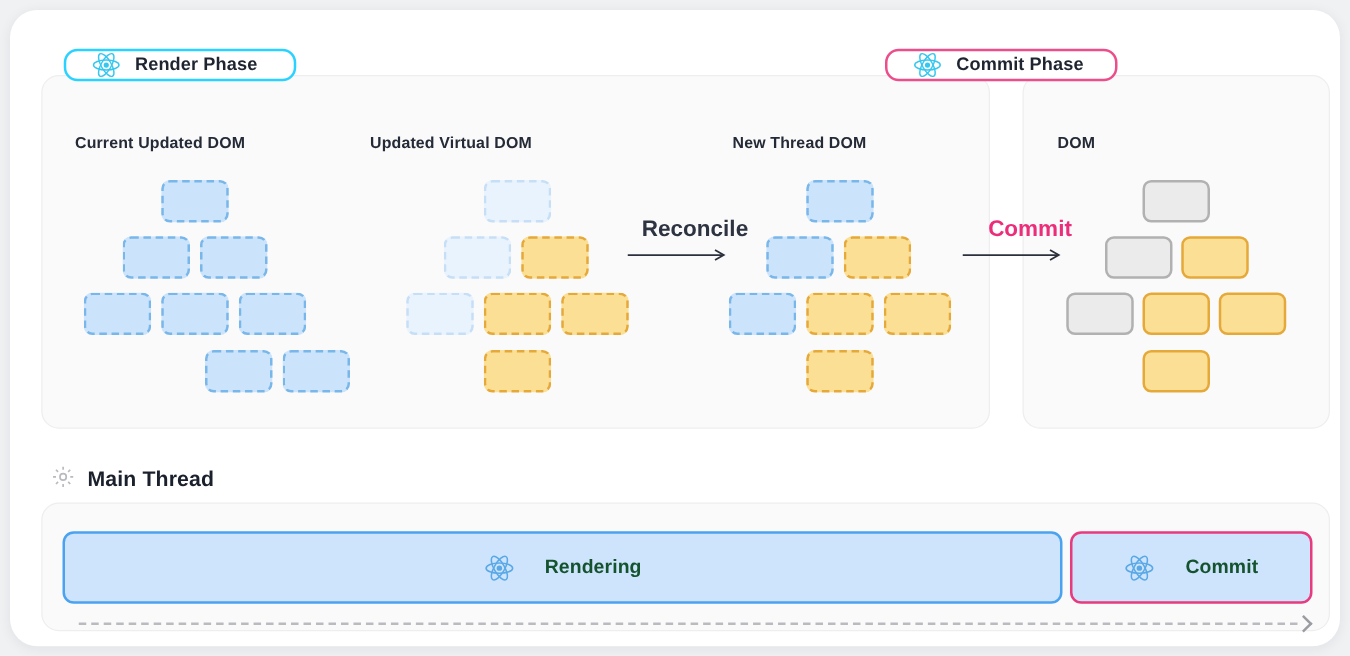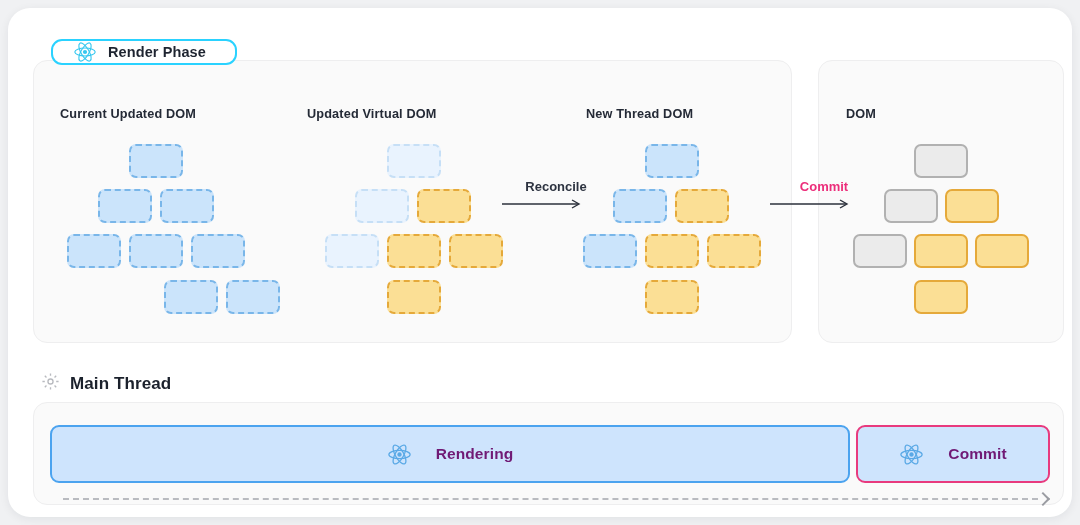--- a/index.html
+++ b/index.html
@@ -94,21 +94,21 @@
   .node.gray-solid { background: #ebebeb; border: 2px solid #b1b1b1; }
   .node.yellow-solid { background: #fbdf95; border: 2px solid #e5a93a; }
 
   
   .arrow { position: absolute; }
   .arrow-label {
     position: absolute;
     left: 50%;
     transform: translateX(-50%);
     bottom: 16px;
-    font-size: 13px;
+    font-size: 18px;
     font-weight: 600;
     white-space: nowrap;
     padding-left: 26px;
   }
   .arrow-reconcile .arrow-label { color: #2d3340; }
   .arrow-commit .arrow-label { color: #ec2d7a; font-weight: 700; }
 
   
   .mt-head {
     position: absolute;
@@ -145,21 +145,21 @@
     display: flex;
     align-items: center;
     justify-content: center;
     gap: 12px;
   }
   .bar-rendering { left: 16px; width: 800px; border: 2px solid #4ba3ef; }
   .bar-commit    { left: 822px; width: 194px; border: 2px solid #e83a7e; }
   .bar-label {
     font-size: 15.5px;
     font-weight: 700;
-    color: #701a75;
+    color: #14532d;
     letter-spacing: .1px;
     padding-left: 12px;
   }
 
   
   .timeline {
     position: absolute;
     left: 55px;
     top: 490px;
     width: 975px;
@@ -190,23 +190,34 @@
       <svg class="atom" width="24" height="24" viewBox="0 0 24 24">
         <ellipse cx="12" cy="12" rx="10.2" ry="4" fill="none" stroke="#34c7ef" stroke-width="1.15"></ellipse>
         <ellipse cx="12" cy="12" rx="10.2" ry="4" fill="none" stroke="#34c7ef" stroke-width="1.15" transform="rotate(60 12 12)"></ellipse>
         <ellipse cx="12" cy="12" rx="10.2" ry="4" fill="none" stroke="#34c7ef" stroke-width="1.15" transform="rotate(120 12 12)"></ellipse>
         <circle cx="12" cy="12" r="2.1" fill="#34c7ef"></circle>
       </svg>
     </span>
     <span class="badge-label">Render Phase</span>
   </div>
 
+  <div class="badge badge-commit">
+    <span>
+      <svg class="atom" width="24" height="24" viewBox="0 0 24 24">
+        <ellipse cx="12" cy="12" rx="10.2" ry="4" fill="none" stroke="#34c7ef" stroke-width="1.15"></ellipse>
+        <ellipse cx="12" cy="12" rx="10.2" ry="4" fill="none" stroke="#34c7ef" stroke-width="1.15" transform="rotate(60 12 12)"></ellipse>
+        <ellipse cx="12" cy="12" rx="10.2" ry="4" fill="none" stroke="#34c7ef" stroke-width="1.15" transform="rotate(120 12 12)"></ellipse>
+        <circle cx="12" cy="12" r="2.1" fill="#34c7ef"></circle>
+      </svg>
+    </span>
+    <span class="badge-label">Commit Phase</span>
+  </div>
 
   <div class="col-title" style="left:52px;  top:99px;">Current Updated DOM</div>
-  <div class="col-title" style="left:299px; top:99px;">Updated Virtual DOM</div>
+  <div class="col-title" style="left:288px; top:99px;">Updated Virtual DOM</div>
   <div class="col-title" style="left:578px; top:99px;">New Thread DOM</div>
   <div class="col-title" style="left:838px; top:99px;">DOM</div>
 
   <div>
     <div class="node blue" style="left:121px; top:136px;"></div>
     <div class="node blue" style="left:90px;  top:181px;"></div>
     <div class="node blue" style="left:152px; top:181px;"></div>
     <div class="node blue" style="left:59px;  top:226px;"></div>
     <div class="node blue" style="left:121px; top:226px;"></div>
     <div class="node blue" style="left:183px; top:226px;"></div>

